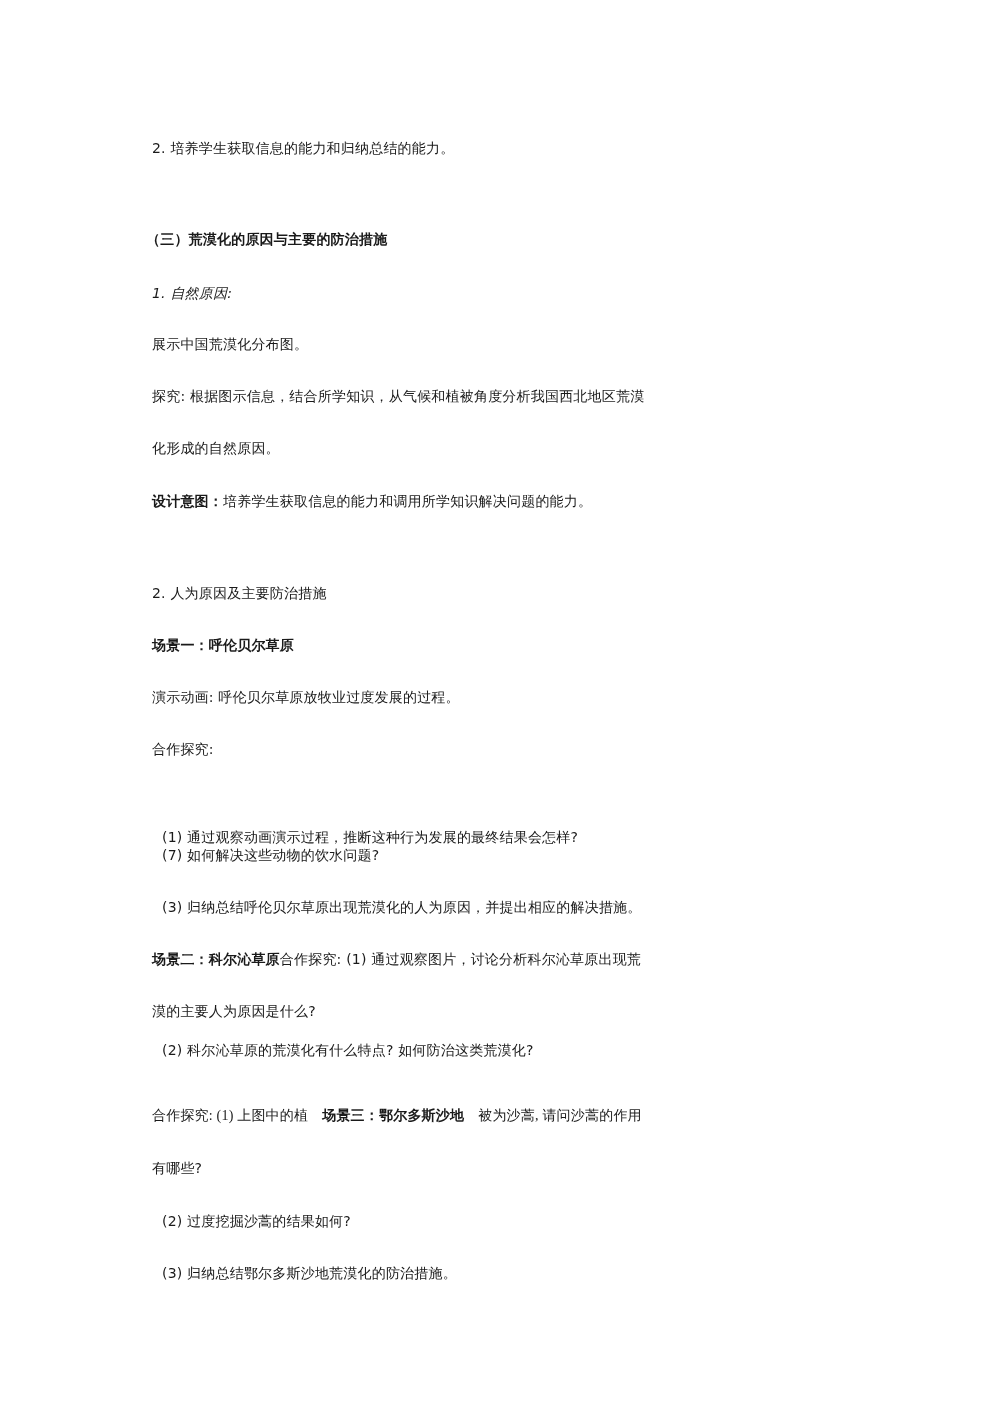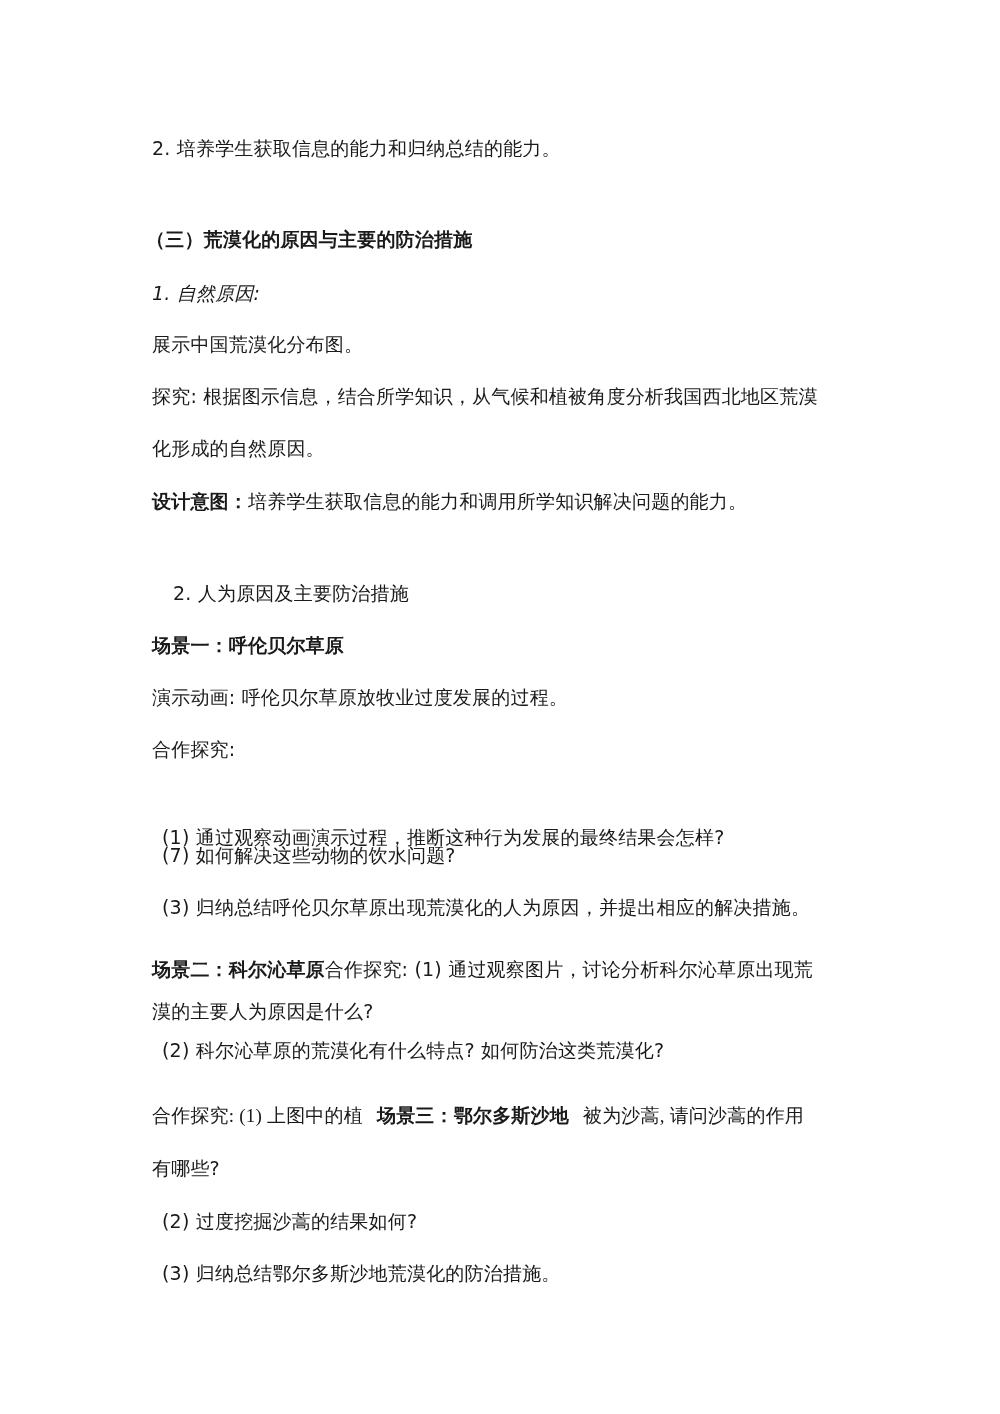--- a/index.html
+++ b/index.html
@@ -11,21 +11,21 @@
       width: 1000px;
       height: 1414px;
       position: relative;
       overflow: hidden;
       font-family: "DejaVu Sans", "Liberation Sans", sans-serif;
       color: #1a1a1a;
     }
     .line {
       position: absolute;
       left: 152px;
-      font-size: 19px;
+      font-size: 14px;
       line-height: 26px;
       white-space: nowrap;
       letter-spacing: 0.2px;
     }
     .indent { left: 162px; }
     .bold { font-weight: bold; }
     .gap { display: inline-block; width: 14px; }
   </style>
 </head>
 <body>
@@ -41,35 +41,35 @@
   <div class="line" style="top:331px;">展示中国荒漠化分布图。</div>
 
   <div class="line" style="top:383px;">探究: 根据图示信息，结合所学知识，从气候和植被角度分析我国西北地区荒漠</div>
 
   <div class="line" style="top:435px;">化形成的自然原因。</div>
 
   <div class="line" style="top:488px;">
     <span class="bold">设计意图：</span><span>培养学生获取信息的能力和调用所学知识解决问题的能力。</span>
   </div>
 
-  <div class="line" style="top:580px;margin-left:21px;">2. 人为原因及主要防治措施</div>
+  <div class="line" style="top:580px;">2. 人为原因及主要防治措施</div>
 
   <div class="line bold" style="top:632px;">场景一：呼伦贝尔草原</div>
 
   <div class="line" style="top:684px;">演示动画: 呼伦贝尔草原放牧业过度发展的过程。</div>
 
   <div class="line" style="top:736px;">合作探究:</div>
 
   <div class="line indent" style="top:824px;">(1) 通过观察动画演示过程，推断这种行为发展的最终结果会怎样?</div>
 
   <div class="line indent" style="top:842px;">(7) 如何解决这些动物的饮水问题?</div>
 
   <div class="line indent" style="top:894px;">(3) 归纳总结呼伦贝尔草原出现荒漠化的人为原因，并提出相应的解决措施。</div>
 
-  <div class="line" style="top:946px;margin-top:10px;">
+  <div class="line" style="top:946px;">
     <span class="bold">场景二：科尔沁草原</span><span>合作探究: (1) 通过观察图片，讨论分析科尔沁草原出现荒</span>
   </div>
 
   <div class="line" style="top:998px;">漠的主要人为原因是什么?</div>
 
   <div class="line indent" style="top:1037px;">(2) 科尔沁草原的荒漠化有什么特点? 如何防治这类荒漠化?</div>
 
   <div class="line" style="top:1103px;font-family:Liberation Serif, serif;">
     <span>合作探究: (1) 上图中的植</span><span class="gap"></span><span class="bold">场景三：鄂尔多斯沙地</span><span class="gap"></span><span>被为沙蒿, 请问沙蒿的作用</span>
   </div>

